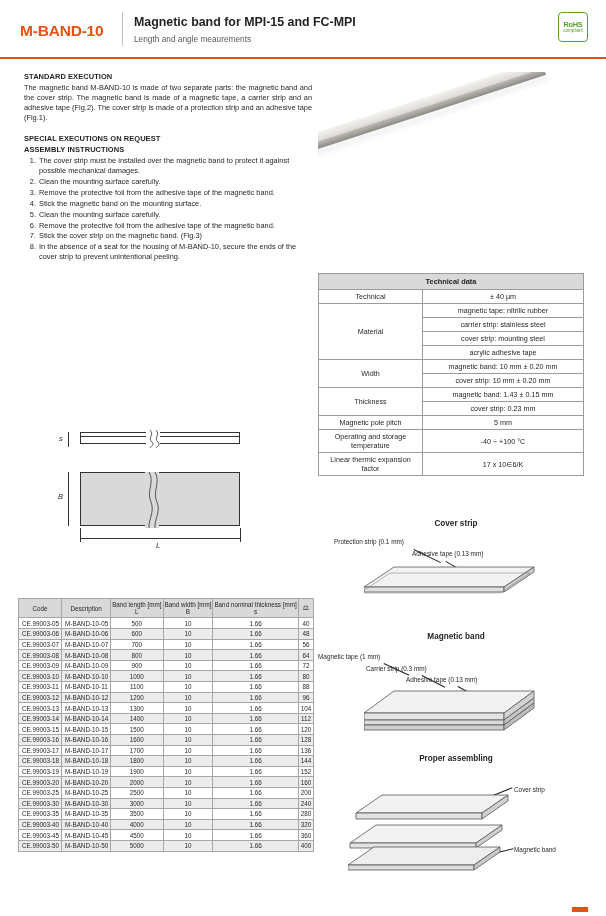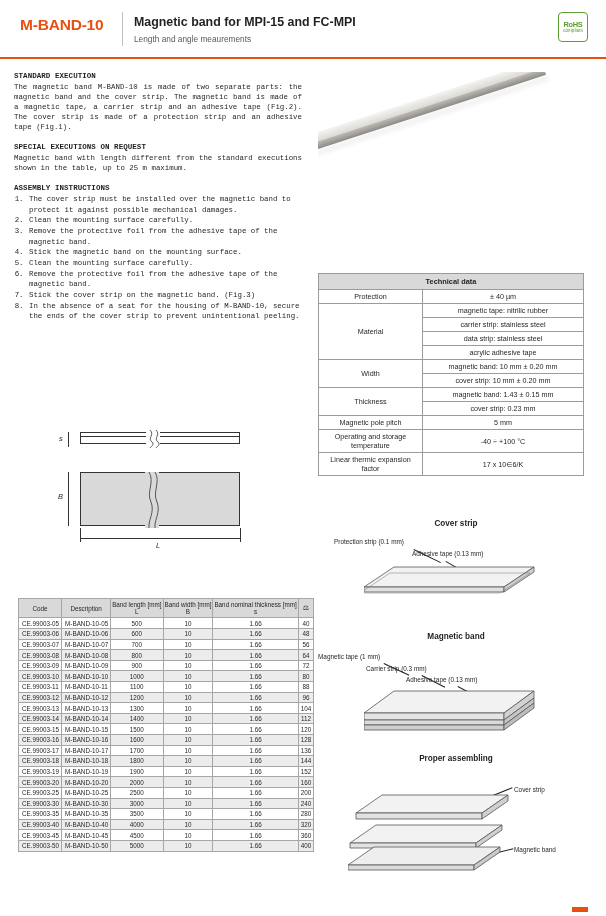--- a/index.html
+++ b/index.html
@@ -17,21 +17,21 @@
 
   
   .header {
     position: absolute;
     top: 0; left: 0;
     width: 606px;
     height: 58px;
   }
   .hdr-code {
     position: absolute;
-    left: 20px; top: 16px;
+    left: 20px; top: 22px;
     font-size: 15.5px;
     font-weight: bold;
     color: #e8500f;
     letter-spacing: -0.2px;
   }
   .hdr-divider {
     position: absolute;
     left: 122px; top: 12px;
     width: 1px; height: 34px;
     background: #bfbfbf;
@@ -67,24 +67,23 @@
   .hdr-rule {
     position: absolute;
     left: 0; top: 57px;
     width: 606px; height: 2px;
     background: #e8500f;
   }
 
   
   .left-col {
     position: absolute;
-    left: 14px;
+    left: 24px;
     top: 72px;
     width: 288px;
-    font-family: Liberation Mono, monospace;
   }
   .sec-title {
     font-size: 7.5px;
     font-weight: bold;
     margin: 0 0 2px 0;
     letter-spacing: 0.05px;
   }
   .sec-body {
     font-size: 7.4px;
     line-height: 1.36;
@@ -274,21 +273,20 @@
     <div class="r2">compliant</div>
   </div>
   <div class="hdr-rule"></div>
 </div>
 
 <div class="left-col">
   <div class="sec-title">STANDARD EXECUTION</div>
   <p class="sec-body">The magnetic band M-BAND-10 is made of two separate parts: the magnetic band and the cover strip. The magnetic band is made of a magnetic tape, a carrier strip and an adhesive tape (Fig.2). The cover strip is made of a protection strip and an adhesive tape (Fig.1).</p>
 
   <div class="sec-title">SPECIAL EXECUTIONS ON REQUEST</div>
-  <p class="sec-body">Magnetic band with length different from the standard executions shown in the table, up to 25 m maximum.</p>
 
   <div class="sec-title">ASSEMBLY INSTRUCTIONS</div>
   <ol class="steps">
     <li>The cover strip must be installed over the magnetic band to protect it against possible mechanical damages.</li>
     <li>Clean the mounting surface carefully.</li>
     <li>Remove the protective foil from the adhesive tape of the magnetic band.</li>
     <li>Stick the magnetic band on the mounting surface.</li>
     <li>Clean the mounting surface carefully.</li>
     <li>Remove the protective foil from the adhesive tape of the magnetic band.</li>
     <li>Stick the cover strip on the magnetic band. (Fig.3)</li>
@@ -305,32 +303,32 @@
 </div>
 
 <table class="tech">
   <thead>
     <tr>
         <th colspan="2">Technical data</th>
       </tr>
   </thead>
   <tbody>
     <tr>
-      <td class="label">Protection</td>
+      <td class="label">Technical</td>
       <td class="val">± 40 µm</td>
     </tr>
     <tr>
       <td class="label" rowspan="4">Material</td>
       <td class="val">magnetic tape: nitrilic rubber</td>
     </tr>
     <tr>
       <td class="val">carrier strip: stainless steel</td>
     </tr>
     <tr>
-      <td class="val">data strip: stainless steel</td>
+      <td class="val">cover strip: mounting steel</td>
     </tr>
     <tr>
       <td class="val">acrylic adhesive tape</td>
     </tr>
     <tr>
       <td class="label" rowspan="2">Width</td>
       <td class="val">magnetic band: 10 mm ± 0.20 mm</td>
     </tr>
     <tr>
       <td class="val">cover strip: 10 mm ± 0.20 mm</td>

